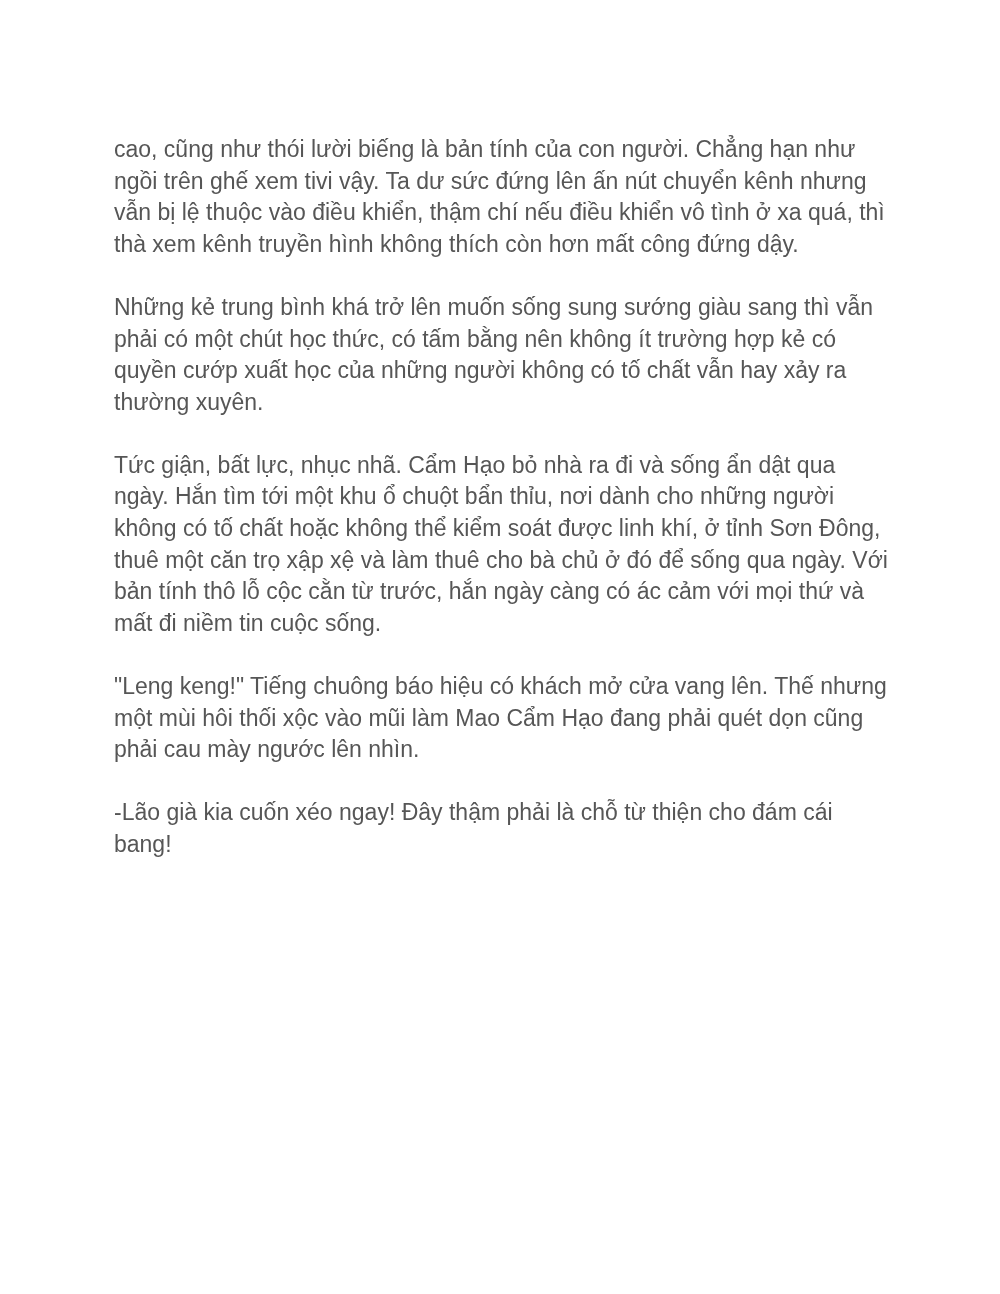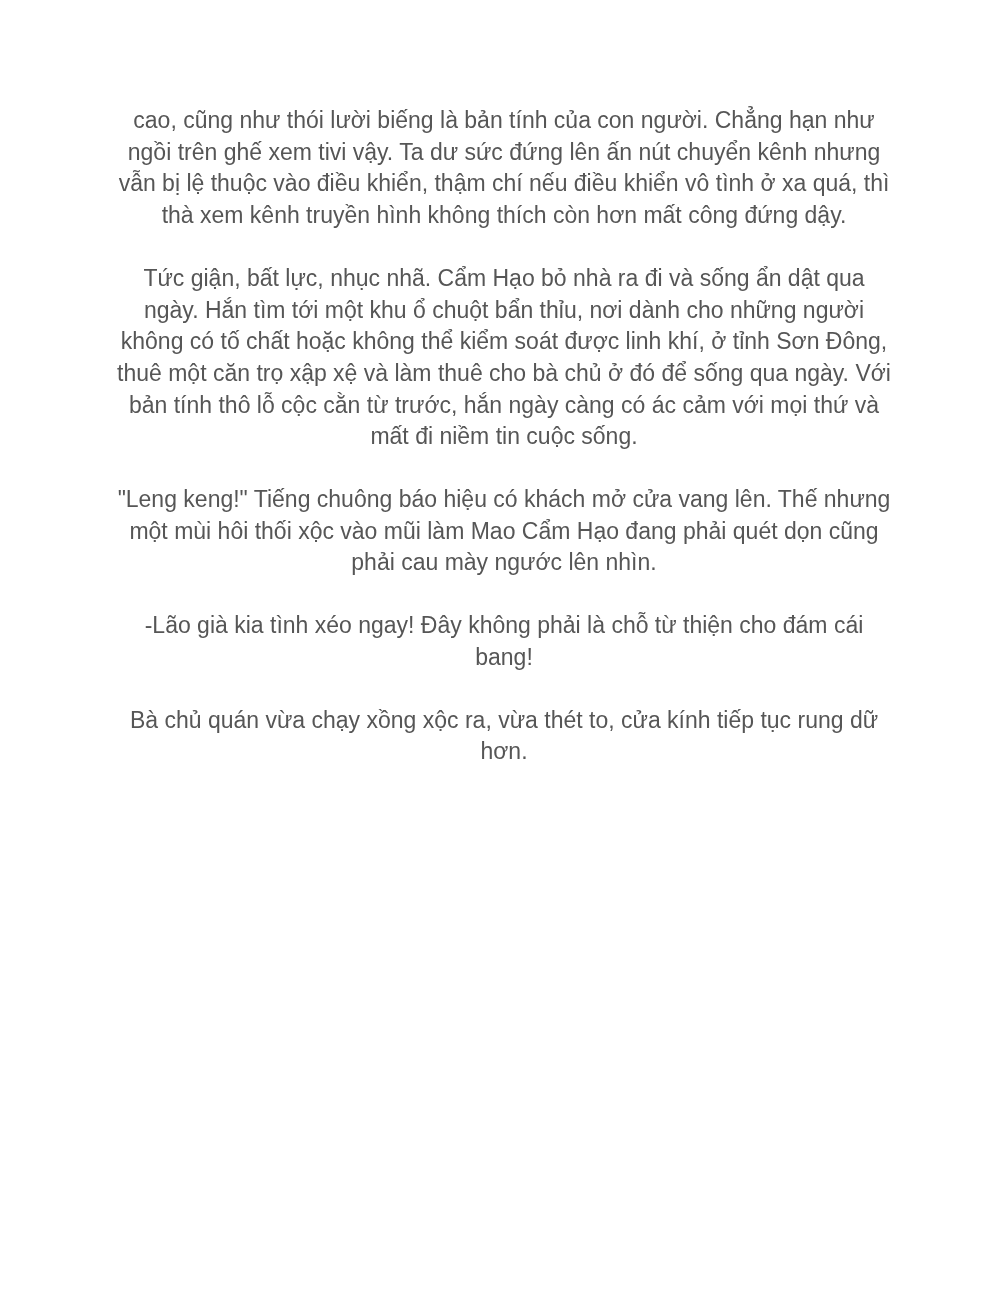--- a/index.html
+++ b/index.html
@@ -14,38 +14,38 @@
     overflow: hidden;
   }
   .page {
     position: relative;
     width: 1000px;
     height: 1294px;
     background: #ffffff;
   }
   .story-content {
     position: absolute;
-    top: 105px;
+    top: 134px;
     left: 114px;
     width: 780px;
     color: #565656;
     font-size: 23px;
     line-height: 31.7px;
-    text-align: center;
+    text-align: left;
     letter-spacing: 0;
   }
   .story-content p {
     margin: 0 0 31px 0;
     padding: 0;
   }
 </style>
 </head>
 <body style="background: rgb(255, 255, 255);">
 
 <div class="page">
   <div class="story-content" style="color: rgb(86, 86, 86);">
     <p>cao, cũng như thói lười biếng là bản tính của con người. Chẳng hạn như ngồi trên ghế xem tivi vậy. Ta dư sức đứng lên ấn nút chuyển kênh nhưng vẫn bị lệ thuộc vào điều khiển, thậm chí nếu điều khiển vô tình ở xa quá, thì thà xem kênh truyền hình không thích còn hơn mất công đứng dậy.</p>
+    <p>Những kẻ trung bình khá trở lên muốn sống sung sướng giàu sang thì vẫn phải có một chút học thức, có tấm bằng nên không ít trường hợp kẻ có quyền cướp xuất học của những người không có tố chất vẫn hay xảy ra thường xuyên.</p>
     <p>Tức giận, bất lực, nhục nhã. Cẩm Hạo bỏ nhà ra đi và sống ẩn dật qua ngày. Hắn tìm tới một khu ổ chuột bẩn thỉu, nơi dành cho những người không có tố chất hoặc không thể kiểm soát được linh khí, ở tỉnh Sơn Đông, thuê một căn trọ xập xệ và làm thuê cho bà chủ ở đó để sống qua ngày. Với bản tính thô lỗ cộc cằn từ trước, hắn ngày càng có ác cảm với mọi thứ và mất đi niềm tin cuộc sống.</p>
     <p>"Leng keng!" Tiếng chuông báo hiệu có khách mở cửa vang lên. Thế nhưng một mùi hôi thối xộc vào mũi làm Mao Cẩm Hạo đang phải quét dọn cũng phải cau mày ngước lên nhìn.</p>
-    <p>-Lão già kia tình xéo ngay! Đây không phải là chỗ từ thiện cho đám cái bang!</p>
-    <p>Bà chủ quán vừa chạy xồng xộc ra, vừa thét to, cửa kính tiếp tục rung dữ hơn.</p>
+    <p>-Lão già kia cuốn xéo ngay! Đây thậm phải là chỗ từ thiện cho đám cái bang!</p>
   </div>
 </div>
 
 </body></html>

